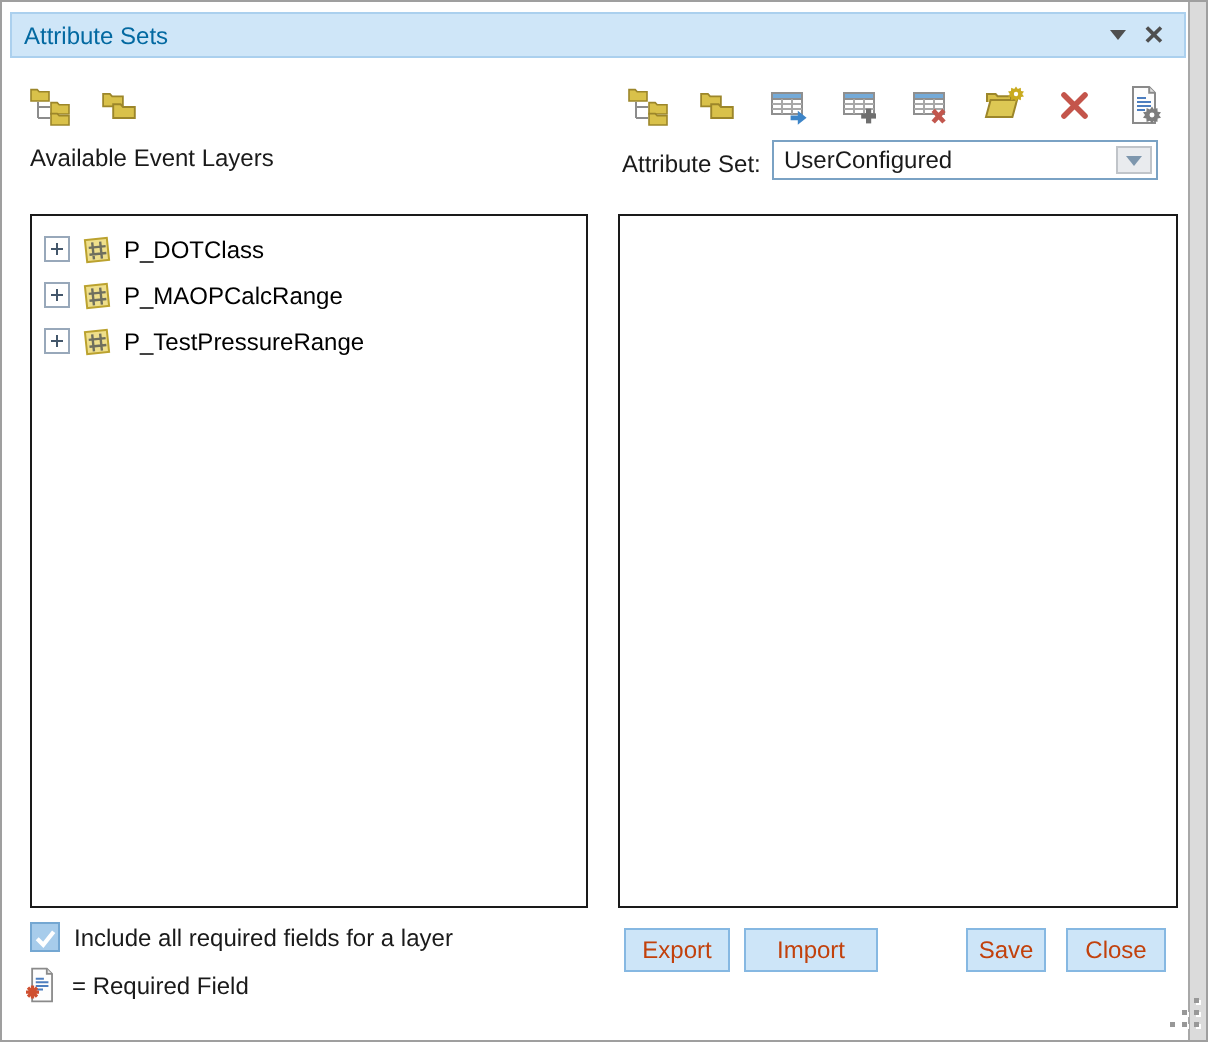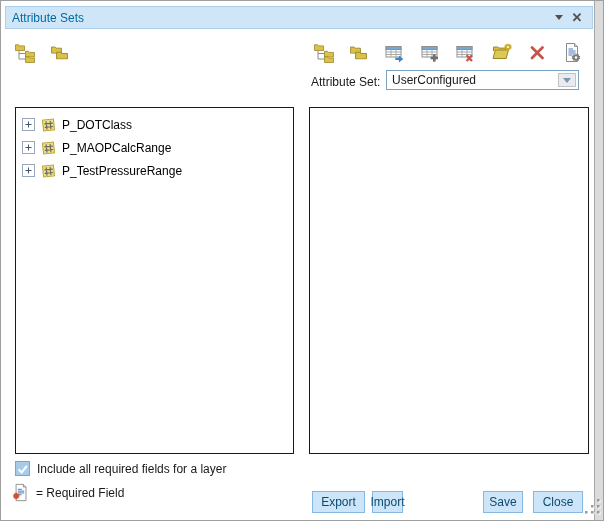--- a/index.html
+++ b/index.html
@@ -42,24 +42,24 @@
   .listbox.right{left:308px;width:280px;}
   .tree-row{display:flex;align-items:center;height:23px;padding-left:6px;gap:5px;cursor:default;}
   .tree-row span{color:#000000;}
   
   .checkbox-row{position:absolute;left:14px;top:460px;display:flex;align-items:center;gap:7px;}
   .checkbox{width:15px;height:15px;box-sizing:border-box;background:#a7cceb;border:1px solid #74a7d2;display:flex;align-items:center;justify-content:center;cursor:pointer;}
   .legend-row{position:absolute;left:11px;top:481px;display:flex;align-items:center;gap:5px;}
   
   .btn{
     position:absolute;top:463px;height:22px;box-sizing:border-box;display:flex;align-items:center;justify-content:center;
-    background:#cde5f8;border:1px solid #86b8e2;color:#0c4a6e;font:inherit;padding:0;cursor:pointer;margin-top:27px;
+    background:#cde5f8;border:1px solid #86b8e2;color:#c2410c;font:inherit;padding:0;cursor:pointer;
   }
   .btn-export{left:311px;width:53px;}
-  .btn-import{left:371px;width:31px;}
+  .btn-import{left:371px;width:67px;}
   .btn-save{left:482px;width:40px;}
   .btn-close{left:532px;width:50px;}
   
   .dock-strip{position:absolute;left:593px;top:0;width:9px;height:519px;background:#dbdbdb;border-left:1px solid #a8a8a8;box-sizing:border-box;}
   .grip{position:absolute;left:584px;top:498px;z-index:5;}
 </style>
 </head>
 <body>
 
 <svg width="0" height="0" style="position:absolute" aria-hidden="true">
@@ -162,20 +162,21 @@
       </svg>
     </button>
     <button class="tool">
       <svg width="21" height="21" viewBox="0 0 21 21">
         <use href="#sym-page" width="21" height="21"></use>
         <use href="#sym-gear" x="9.5" y="11" width="9" height="9" style="color:#7d7d7d"></use>
       </svg>
     </button>
   </div>
 
+  <div class="heading-left">Available Event Layers</div>
   <div class="attr-label">Attribute Set:</div>
 
   <div class="combo">
     <span class="combo-value">UserConfigured</span>
     <span class="combo-btn">
       <span class="combo-arrow"></span>
     </span>
   </div>
 
   <div class="listbox left">

